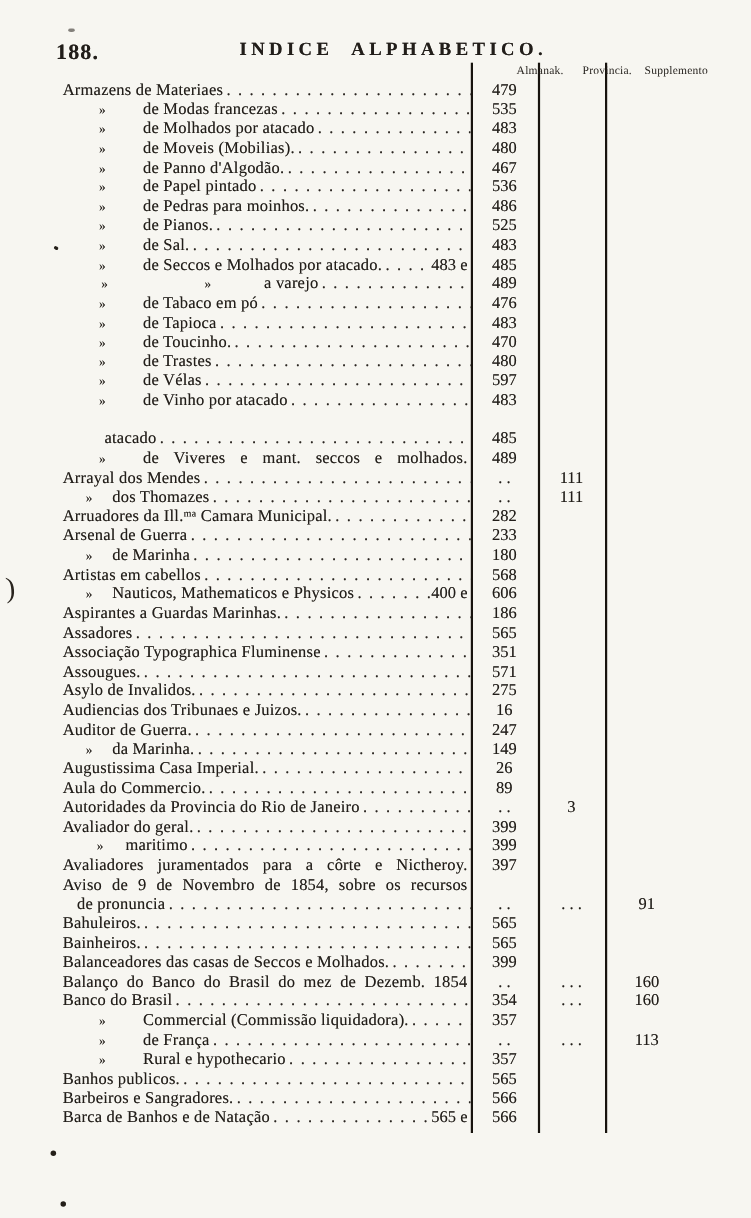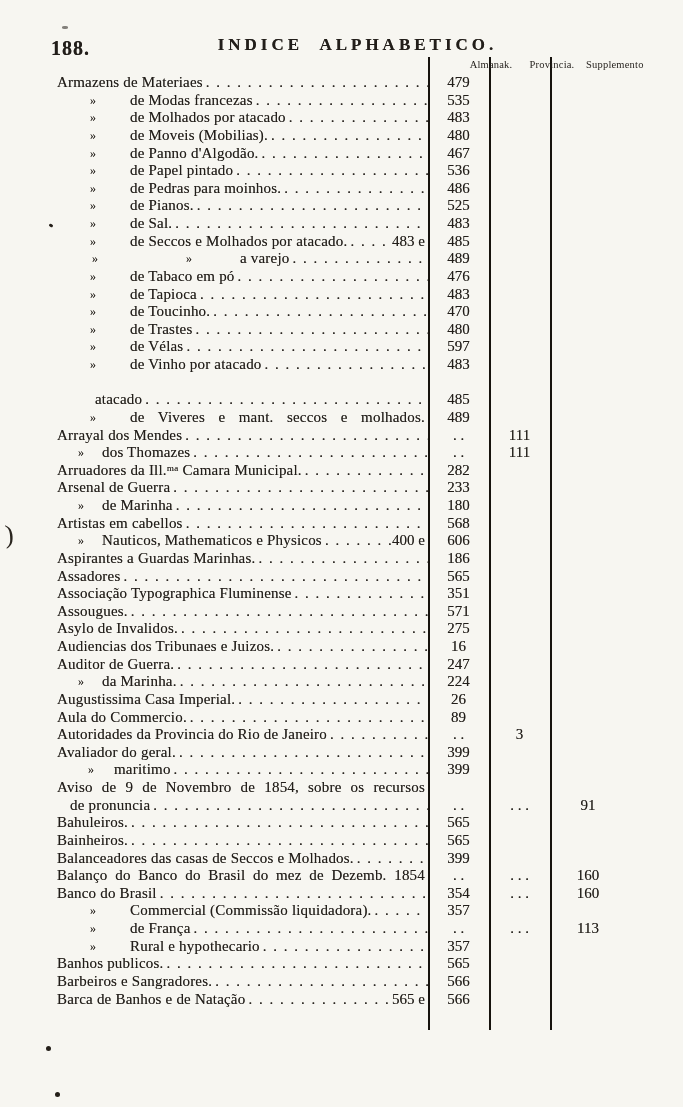--- a/index.html
+++ b/index.html
@@ -417,21 +417,21 @@
         <div class="cell a">247</div>
         <div class="cell p"></div>
         <div class="cell s"></div>
       </div>
       <div class="row i1s">
         <div class="entry">
           <span class="marker">»</span>
           <span class="etext">da Marinha.</span>
           <span class="leader">. . . . . . . . . . . . . . . . . . . . . . . . . . . . . . . . . . . . . . . . . . . . .</span>
         </div>
-        <div class="cell a">224</div>
+        <div class="cell a">149</div>
         <div class="cell p"></div>
         <div class="cell s"></div>
       </div>
       <div class="row i0">
         <div class="entry">
           <span class="etext">Augustissima Casa Imperial.</span>
           <span class="leader">. . . . . . . . . . . . . . . . . . . . . . . . . . . . . . . . . . . . . . . . . . . . .</span>
         </div>
         <div class="cell a">26</div>
         <div class="cell p"></div>
@@ -464,20 +464,28 @@
         <div class="cell p"></div>
         <div class="cell s"></div>
       </div>
       <div class="row i1m">
         <div class="entry">
           <span class="marker">»</span>
           <span class="etext">maritimo</span>
           <span class="leader">. . . . . . . . . . . . . . . . . . . . . . . . . . . . . . . . . . . . . . . . . . . . .</span>
         </div>
         <div class="cell a">399</div>
+        <div class="cell p"></div>
+        <div class="cell s"></div>
+      </div>
+      <div class="row i0 just">
+        <div class="entry">
+          <span class="etext">Avaliadores juramentados para a côrte e Nictheroy.</span>
+        </div>
+        <div class="cell a">397</div>
         <div class="cell p"></div>
         <div class="cell s"></div>
       </div>
       <div class="row i0 just">
         <div class="entry">
           <span class="etext">Aviso de 9 de Novembro de 1854, sobre os recursos</span>
         </div>
         <div class="cell a"></div>
         <div class="cell p"></div>
         <div class="cell s"></div>

